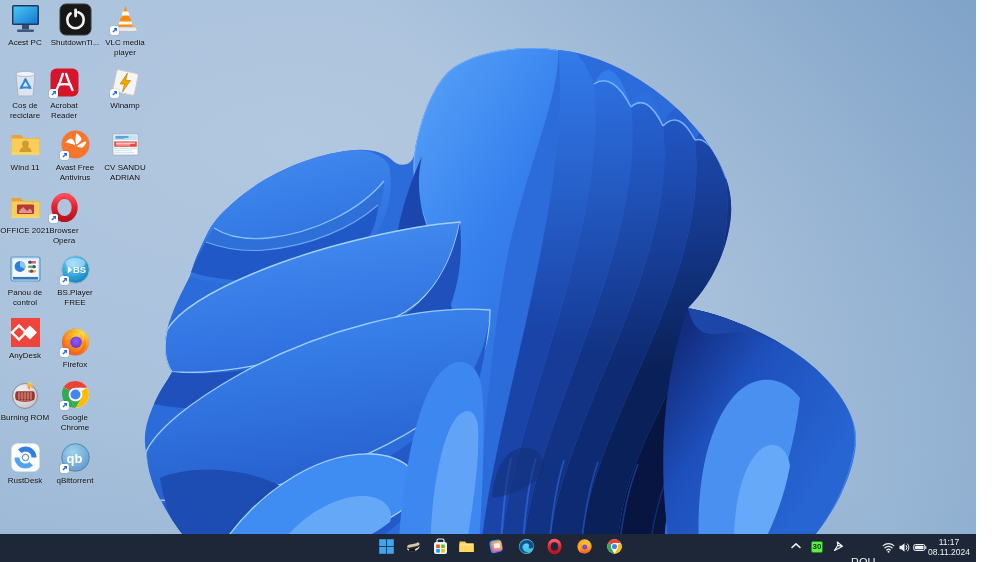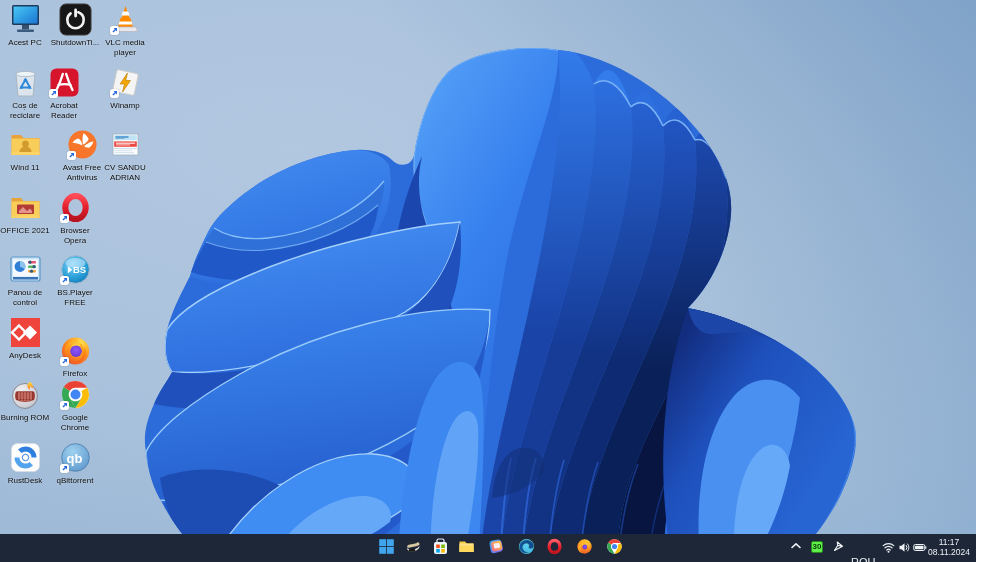--- a/index.html
+++ b/index.html
@@ -252,21 +252,21 @@
 <div class="cell" style="left:-7px;top:128px">
 <div class="ic"><svg width="33" height="33" viewBox="0 0 33 33">
 <path d="M2.5,7 L12,7 L14.5,10 L30.5,10 L30.5,27 L2.5,27 Z" fill="#e8a33d"></path>
 <path d="M2.5,10.5 L30.5,10.5 L30.5,27 L2.5,27 Z" fill="#f9cd5a"></path>
 <circle cx="16.5" cy="16" r="3.4" fill="#d29b2e"></circle>
 <path d="M10.5,24.5 C10.5,20.5 13,18.8 16.5,18.8 C20,18.8 22.5,20.5 22.5,24.5 Z" fill="#d29b2e"></path>
 <path d="M2.5,24 L30.5,24 L30.5,27 L2.5,27 Z" fill="#fbd465"></path>
 </svg></div>
 <div class="lb">Wind 11</div>
 </div>
-<div class="cell" style="left:50px;top:128px">
+<div class="cell" style="left:43px;top:128px">
 <div class="ic"><svg width="33" height="33" viewBox="0 0 33 33">
 <circle cx="16.5" cy="16.5" r="14" fill="#f7762b"></circle>
 <g fill="#fff">
 <path d="M15.5,17.5 C12,14.5 8.5,12.8 6.5,12.5 C8,11 11,9.5 13.5,9.8 C15.2,11.5 16,14.5 15.5,17.5 Z" transform="rotate(-14 16 14)"></path>
 <path d="M17,16.5 C16.2,11.8 16.5,7.5 17.5,5.2 C19.5,6.2 22,8.7 22.6,11.2 C21.4,13.5 19.3,15.6 17,16.5 Z"></path>
 <path d="M18,18 C21.5,15.2 25.2,13.6 27.4,13.5 C27,15.6 25.2,18.6 23,19.8 C20.6,19.6 18.9,18.9 18,18 Z"></path>
 </g>
           </svg><span style="position:absolute;left:1px;bottom:1px;width:9px;height:9px;background:#fff;border-radius:2px;box-shadow:0 0 1px rgba(0,0,0,.5);">
             <svg width="9" height="9" viewBox="0 0 9 9" style="position:absolute;left:0;top:0">
               <path d="M3.6,2 L7,2 L7,5.4 L5.8,4.2 L3.4,6.6 L2.4,5.6 L4.8,3.2 Z" fill="#2a6ae0"></path>
@@ -292,21 +292,21 @@
 <div class="cell" style="left:-7px;top:190.5px">
 <div class="ic"><svg width="33" height="33" viewBox="0 0 33 33">
 <path d="M2.5,7 L12,7 L14.5,10 L30.5,10 L30.5,27 L2.5,27 Z" fill="#e8a33d"></path>
 <path d="M2.5,10.5 L30.5,10.5 L30.5,27 L2.5,27 Z" fill="#f9cd5a"></path>
 <rect x="8" y="13.5" width="17" height="9.5" rx="1" fill="#b23b35"></rect>
 <path d="M10,20 L14,16 L18,20 L21,17.5 L23,20 L23,22 L10,22 Z" fill="#e4938d"></path>
 <path d="M2.5,24.5 L30.5,24.5 L30.5,27 L2.5,27 Z" fill="#fbd465"></path>
 </svg></div>
 <div class="lb">OFFICE 2021</div>
 </div>
-<div class="cell" style="left:43px;top:190.5px">
+<div class="cell" style="left:32px;top:190.5px">
 <div class="ic"><svg width="33" height="33" viewBox="0 0 33 33">
 <ellipse cx="16.5" cy="16.5" rx="10.2" ry="11.6" fill="none" stroke="url(#opg)" stroke-width="6"></ellipse>
 <defs>
               <linearGradient id="opg" x1="0" y1="0" x2="0" y2="1">
 <stop offset="0" stop-color="#ff4b57"></stop>
                 <stop offset="0.5" stop-color="#e31e2b"></stop>
                 <stop offset="1" stop-color="#b8131f"></stop>
               </linearGradient>
             </defs>
           </svg><span style="position:absolute;left:1px;bottom:1px;width:9px;height:9px;background:#fff;border-radius:2px;box-shadow:0 0 1px rgba(0,0,0,.5);">
@@ -354,21 +354,21 @@
 <div class="lb">BS.Player<br>FREE</div>
 </div>
 <div class="cell" style="left:-7px;top:315.5px">
 <div class="ic"><svg width="33" height="33" viewBox="0 0 33 33">
 <rect x="2" y="2" width="29" height="29" fill="#ef443b"></rect>
 <path d="M10,9.5 L17,16.5 L10,23.5 L3,16.5 Z" fill="none" stroke="#fff" stroke-width="2.4"></path>
 <path d="M21,9.5 L28,16.5 L21,23.5 L14,16.5 Z" fill="#fff"></path>
           </svg></div>
 <div class="lb">AnyDesk</div>
 </div>
-<div class="cell" style="left:43px;top:334px">
+<div class="cell" style="left:43px;top:325px">
 <div class="ic"><svg width="33" height="33" viewBox="0 0 33 33">
 <circle cx="16.5" cy="17" r="13.6" fill="url(#ffg)"></circle>
 <path d="M16.5,6 C10,6 6,11 6,16.5 C6,23 11,28 17,28 C23,28 27,23.5 27,18 C27,16 26.5,14 25.5,12.5 C25.8,14 25.3,15.5 24.2,16.2 C24.8,12.5 22.5,9.5 19.8,8.6 C21,10 21.3,11.8 20.8,12.8 C19.8,10.8 17.6,9.6 15.4,9.9 C13,10.3 11.2,12.3 11,14.8 C11.5,14.2 12.6,13.6 13.5,13.8 C11.5,15.2 11,17.8 12,20 C13,22.3 15.4,23.6 17.8,23.2 C20.8,22.7 22.8,20 22.5,17 C24,19.5 23.5,23 21.5,25.2 C19,27.8 14.5,28.2 11.5,26 C8.5,23.8 7.2,19.8 8.4,16.2 C8.1,17 8,18 8.1,18.8 C7.3,16.2 8,13.2 9.9,11.2 C11.9,9 15,8 17.9,8.7 C18.6,8.8 19.3,9.1 19.9,9.4 C18.9,7.3 17.5,6.3 16.5,6 Z" fill="url(#ffg2)"></path>
 <circle cx="17" cy="17.2" r="5.8" fill="url(#ffg3)"></circle>
 <defs>
 <radialGradient id="ffg" cx="0.7" cy="0.2" r="1">
                 <stop offset="0" stop-color="#ffe14d"></stop>
                 <stop offset="0.45" stop-color="#ff9a1f"></stop>
                 <stop offset="1" stop-color="#e8402a"></stop>
               </radialGradient>

